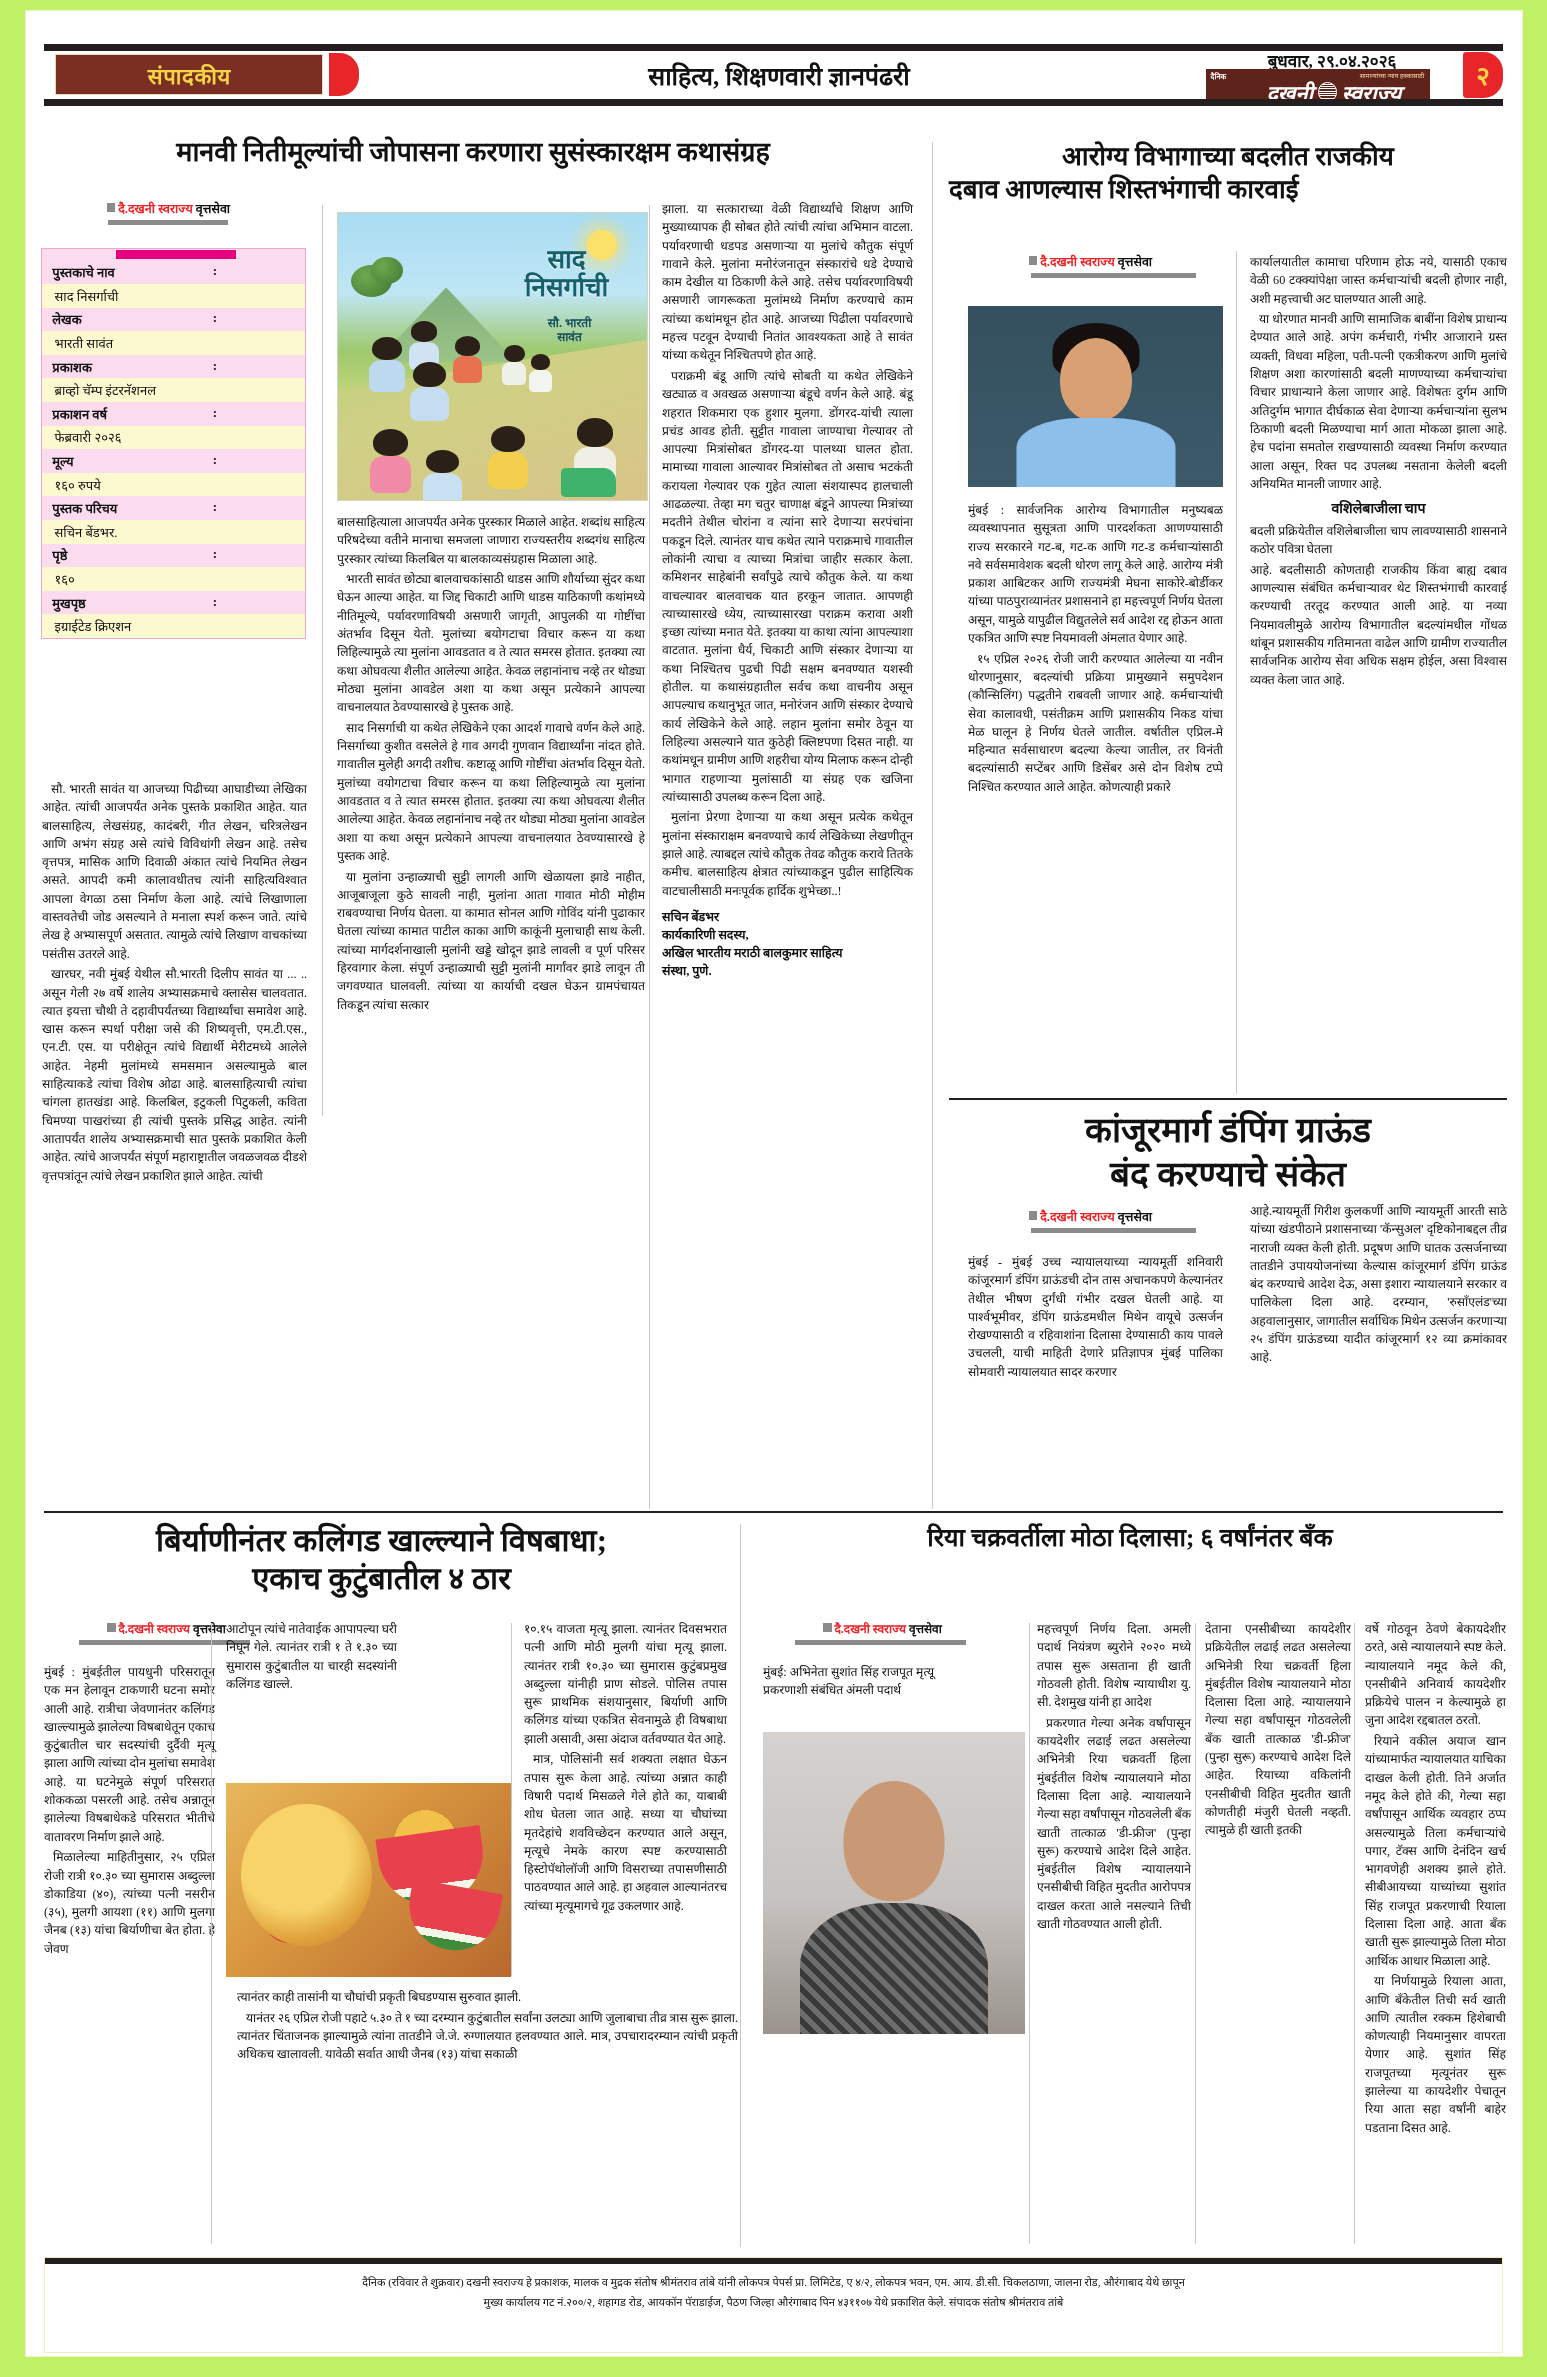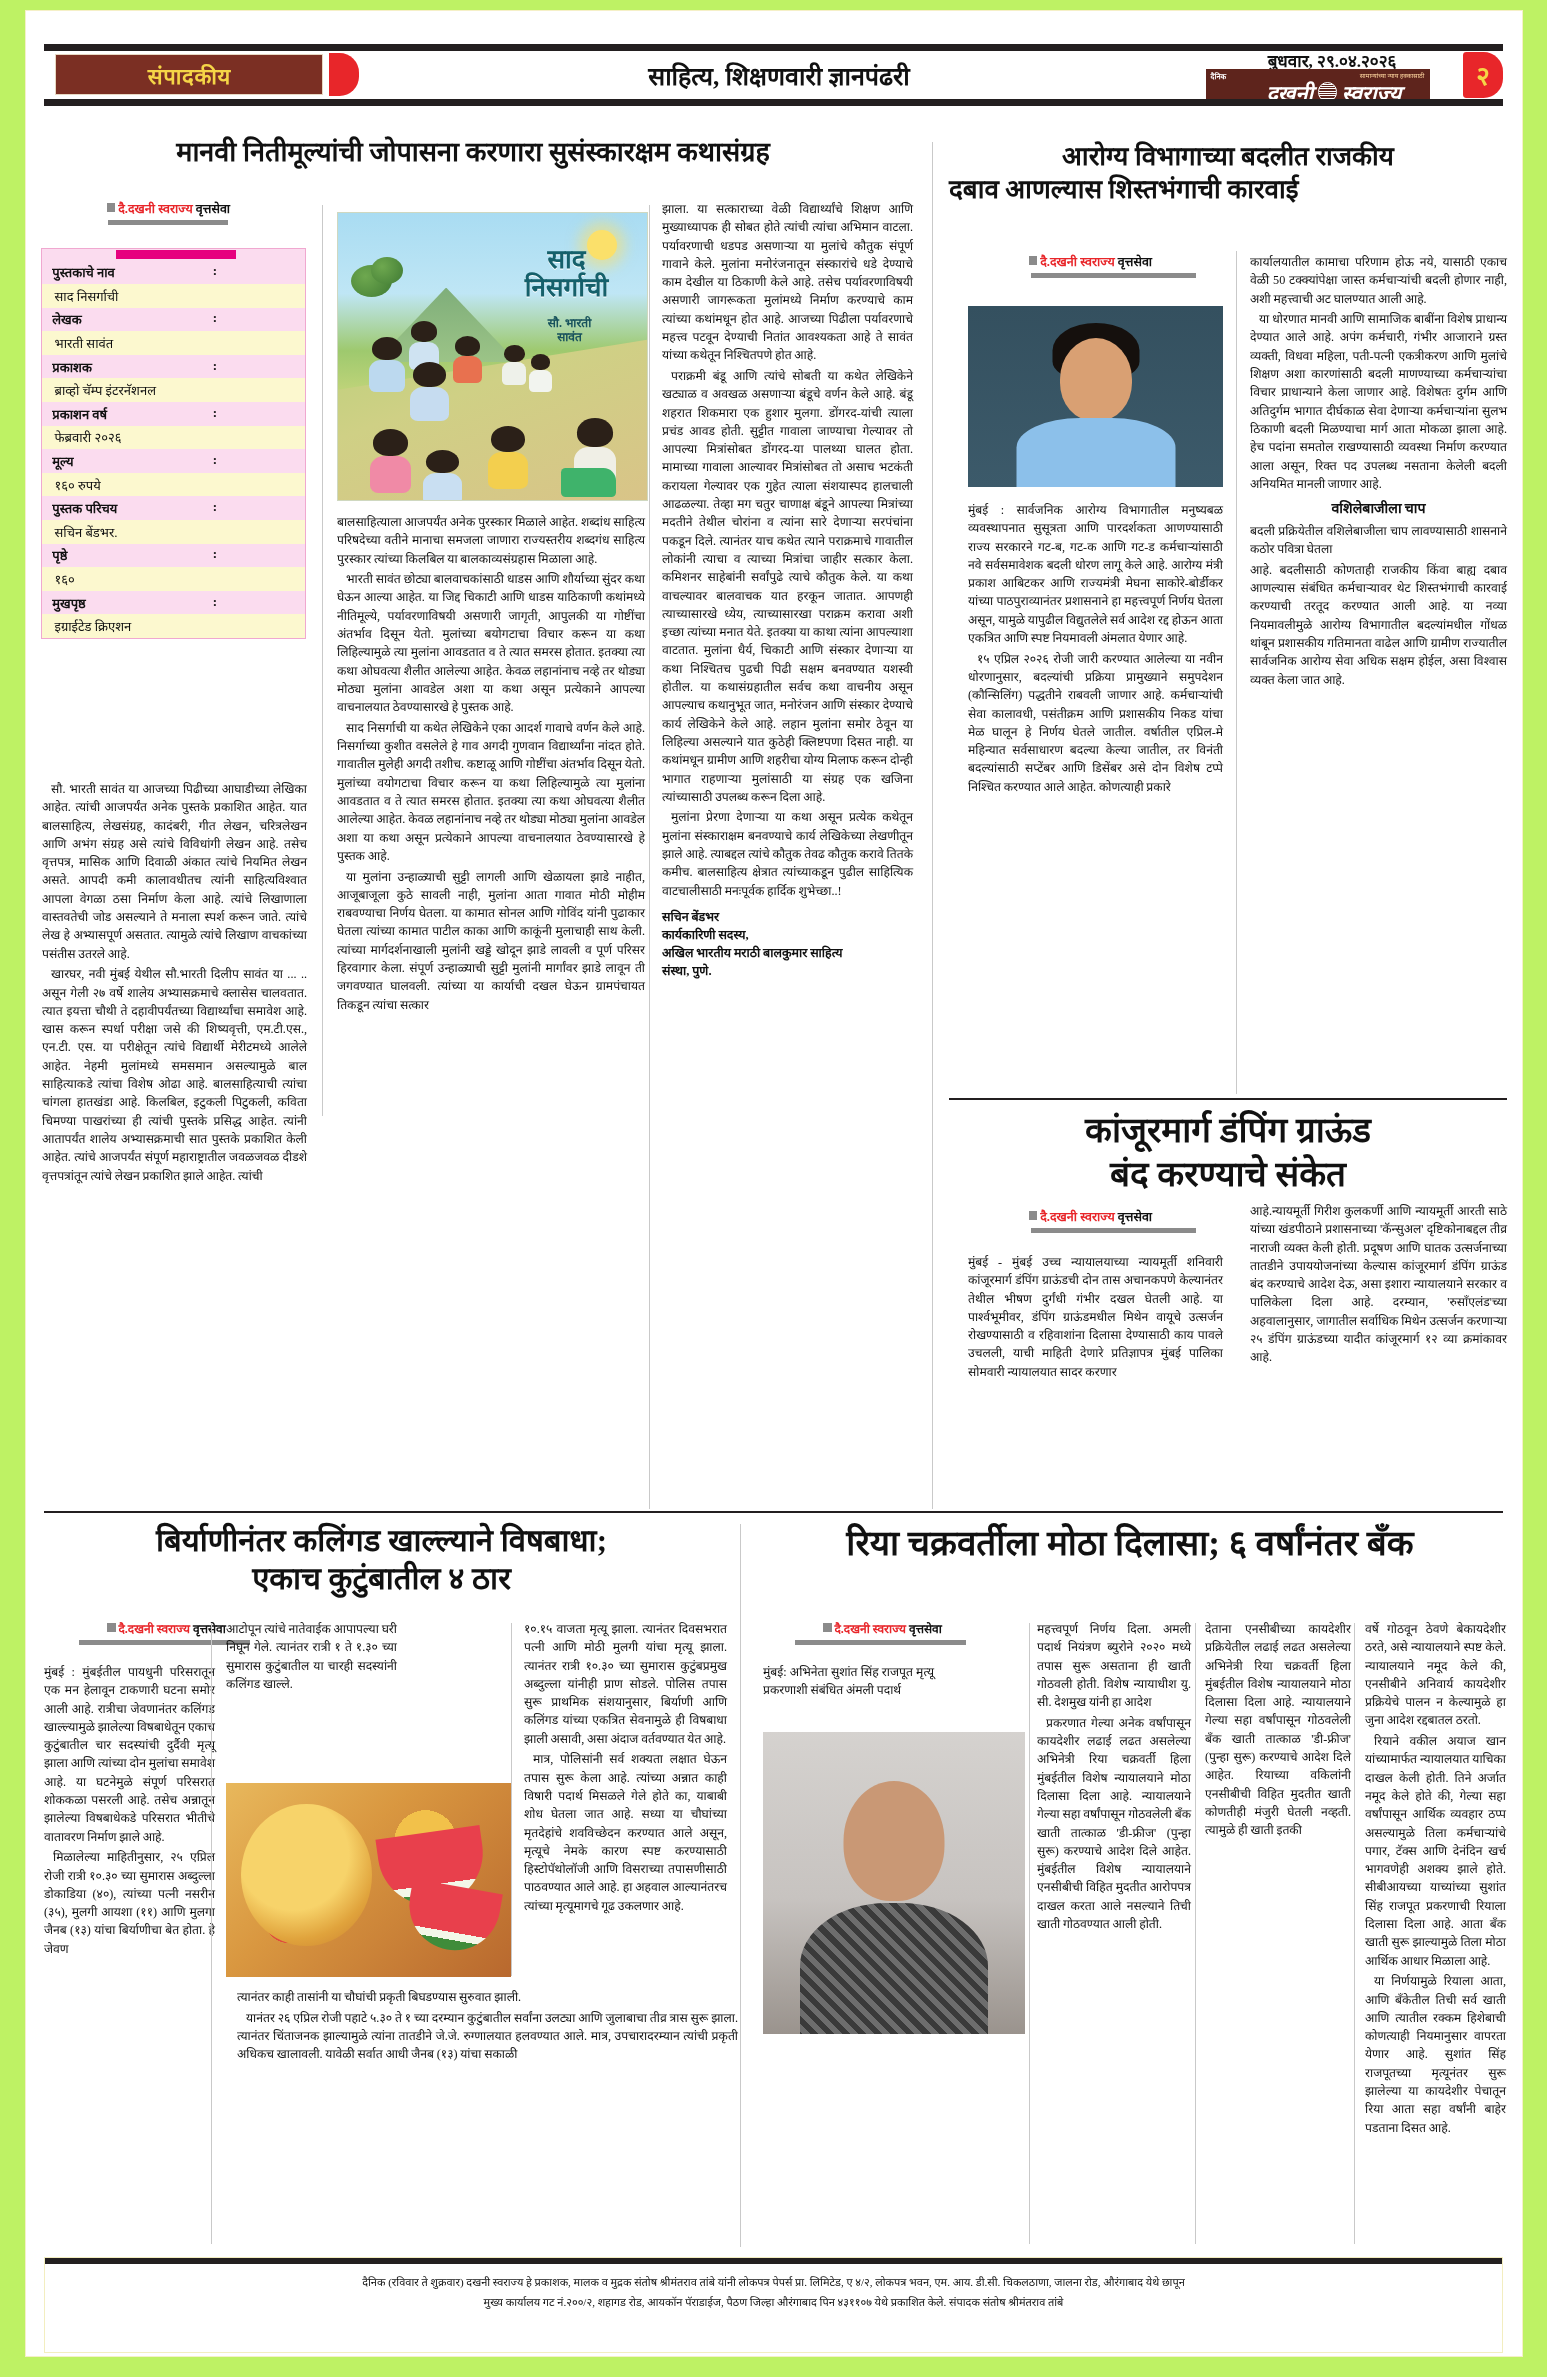--- a/index.html
+++ b/index.html
@@ -469,21 +469,21 @@
    <div class="ph-head" style="top:32px;width:72px;height:83px;background:#d9a073;"></div>
    <div class="ph-shirt" style="top:112px;width:159px;height:74px;background:#8cc0ea;"></div>
  </div>
 
  <div class="col" style="position:absolute;left:968px;top:501px;width:255px;">
    <p class="noind">मुंबई : सार्वजनिक आरोग्य विभागातील मनुष्यबळ व्यवस्थापनात सुसूत्रता आणि पारदर्शकता आणण्यासाठी राज्य सरकारने गट-ब, गट-क आणि गट-ड कर्मचाऱ्यांसाठी नवे सर्वसमावेशक बदली धोरण लागू केले आहे. आरोग्य मंत्री प्रकाश आबिटकर आणि राज्यमंत्री मेघना साकोरे-बोर्डीकर यांच्या पाठपुराव्यानंतर प्रशासनाने हा महत्त्वपूर्ण निर्णय घेतला असून, यामुळे यापुढील विद्युतलेले सर्व आदेश रद्द होऊन आता एकत्रित आणि स्पष्ट नियमावली अंमलात येणार आहे.</p>
    <p>१५ एप्रिल २०२६ रोजी जारी करण्यात आलेल्या या नवीन धोरणानुसार, बदल्यांची प्रक्रिया प्रामुख्याने समुपदेशन (कौन्सिलिंग) पद्धतीने राबवली जाणार आहे. कर्मचाऱ्यांची सेवा कालावधी, पसंतीक्रम आणि प्रशासकीय निकड यांचा मेळ घालून हे निर्णय घेतले जातील. वर्षातील एप्रिल-मे महिन्यात सर्वसाधारण बदल्या केल्या जातील, तर विनंती बदल्यांसाठी सप्टेंबर आणि डिसेंबर असे दोन विशेष टप्पे निश्चित करण्यात आले आहेत. कोणत्याही प्रकारे</p>
  </div>
 
  <div class="col" style="position:absolute;left:1250px;top:253px;width:257px;">
-   <p class="noind">कार्यालयातील कामाचा परिणाम होऊ नये, यासाठी एकाच वेळी 50 टक्क्यांपेक्षा जास्त कर्मचाऱ्यांची बदली होणार नाही, अशी महत्त्वाची अट घालण्यात आली आहे.</p>
+   <p class="noind">कार्यालयातील कामाचा परिणाम होऊ नये, यासाठी एकाच वेळी 60 टक्क्यांपेक्षा जास्त कर्मचाऱ्यांची बदली होणार नाही, अशी महत्त्वाची अट घालण्यात आली आहे.</p>
    <p>या धोरणात मानवी आणि सामाजिक बाबींना विशेष प्राधान्य देण्यात आले आहे. अपंग कर्मचारी, गंभीर आजाराने ग्रस्त व्यक्ती, विधवा महिला, पती-पत्नी एकत्रीकरण आणि मुलांचे शिक्षण अशा कारणांसाठी बदली माणण्याच्या कर्मचाऱ्यांचा विचार प्राधान्याने केला जाणार आहे. विशेषतः दुर्गम आणि अतिदुर्गम भागात दीर्घकाळ सेवा देणाऱ्या कर्मचाऱ्यांना सुलभ ठिकाणी बदली मिळण्याचा मार्ग आता मोकळा झाला आहे. हेच पदांना समतोल राखण्यासाठी व्यवस्था निर्माण करण्यात आला असून, रिक्त पद उपलब्ध नसताना केलेली बदली अनियमित मानली जाणार आहे.</p>
    <div class="subhead">वशिलेबाजीला चाप</div>
    <p class="noind">बदली प्रक्रियेतील वशिलेबाजीला चाप लावण्यासाठी शासनाने कठोर पवित्रा घेतला</p>
    <p class="noind">आहे. बदलीसाठी कोणताही राजकीय किंवा बाह्य दबाव आणल्यास संबंधित कर्मचाऱ्यावर थेट शिस्तभंगाची कारवाई करण्याची तरतूद करण्यात आली आहे. या नव्या नियमावलीमुळे आरोग्य विभागातील बदल्यांमधील गोंधळ थांबून प्रशासकीय गतिमानता वाढेल आणि ग्रामीण राज्यातील सार्वजनिक आरोग्य सेवा अधिक सक्षम होईल, असा विश्वास व्यक्त केला जात आहे.</p>
  </div>
 
  <div class="vrule" style="left:1236px;top:251px;height:843px;"></div>
 
  <div class="hrule" style="left:949px;top:1098px;width:558px;"></div>
  <div style="position:absolute;left:949px;top:1111px;width:558px;">
@@ -545,21 +545,21 @@
  <div class="col" style="position:absolute;left:524px;top:1620px;width:203px;">
    <p class="noind">१०.१५ वाजता मृत्यू झाला. त्यानंतर दिवसभरात पत्नी आणि मोठी मुलगी यांचा मृत्यू झाला. त्यानंतर रात्री १०.३० च्या सुमारास कुटुंबप्रमुख अब्दुल्ला यांनीही प्राण सोडले. पोलिस तपास सुरू प्राथमिक संशयानुसार, बिर्याणी आणि कलिंगड यांच्या एकत्रित सेवनामुळे ही विषबाधा झाली असावी, असा अंदाज वर्तवण्यात येत आहे.</p>
    <p>मात्र, पोलिसांनी सर्व शक्यता लक्षात घेऊन तपास सुरू केला आहे. त्यांच्या अन्नात काही विषारी पदार्थ मिसळले गेले होते का, याबाबी शोध घेतला जात आहे. सध्या या चौघांच्या मृतदेहांचे शवविच्छेदन करण्यात आले असून, मृत्यूचे नेमके कारण स्पष्ट करण्यासाठी हिस्टोपॅथोलॉजी आणि विसराच्या तपासणीसाठी पाठवण्यात आले आहे. हा अहवाल आल्यानंतरच त्यांच्या मृत्यूमागचे गूढ उकलणार आहे.</p>
  </div>
 
  <div class="vrule" style="left:211px;top:1623px;height:621px;"></div>
  <div class="vrule" style="left:511px;top:1623px;height:353px;"></div>
  <div class="vrule" style="left:740px;top:1524px;height:723px;"></div>
 
  <div style="position:absolute;left:755px;top:1524px;width:750px;">
-   <div class="hl" style="font-size:35px;text-align:center;">रिया चक्रवर्तीला मोठा दिलासा; ६ वर्षांनंतर बँक</div>
+   <div class="hl" style="font-size:25px;text-align:center;">रिया चक्रवर्तीला मोठा दिलासा; ६ वर्षांनंतर बँक</div>
  </div>
 
  <div style="position:absolute;left:763px;top:1620px;width:239px;">
    <div style="text-align:center;">
      <div class="byline" style="font-size:12px;">
        <span class="sq"></span><span>दै.दखनी स्वराज्य</span> <span class="svc">वृत्तसेवा</span>
      </div>
    </div>
    <div class="byline-rule" style="margin-left:32px;width:171px;"></div>
  </div>

